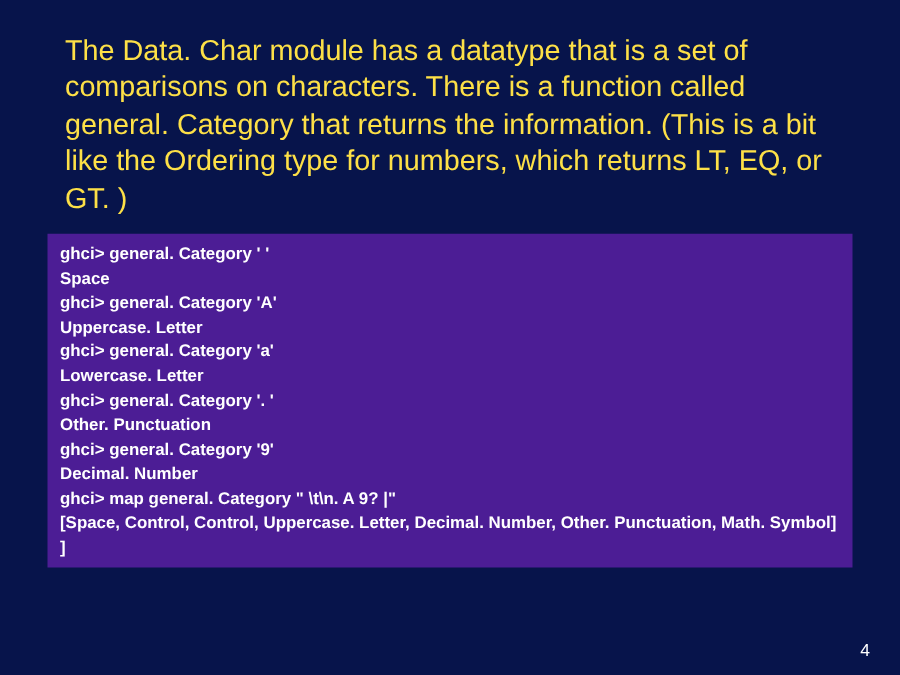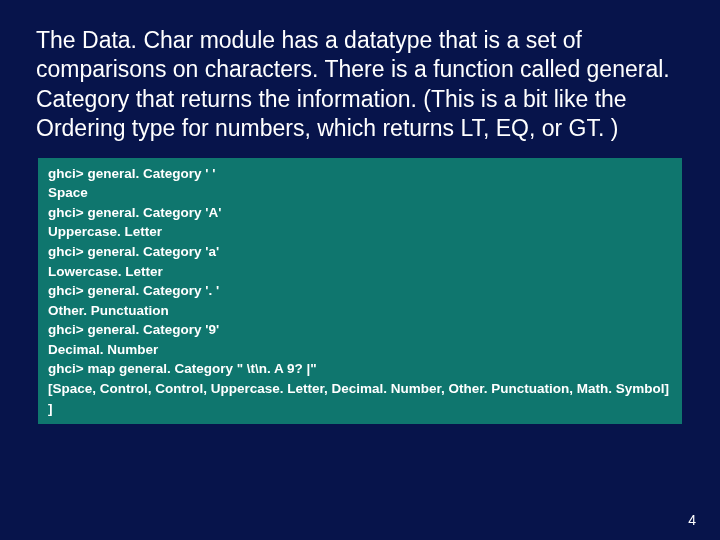--- a/index.html
+++ b/index.html
@@ -12,28 +12,28 @@
   }
   .slide {
     box-sizing: border-box;
     width: 720px;
     height: 540px;
     background: #07144b;
     position: relative;
     padding: 26px 32px 0 36px;
   }
   .heading {
-    color: #ffffff;
+    color: #fde047;
     font-size: 23px;
     line-height: 1.28;
-    margin: 0 8px 14px 0;
+    margin: 0 8px 14px 16px;
     font-weight: 400;
   }
   .codebox {
-    background: #0f766e;
+    background: #4c1d95;
     color: #fff;
     font-family: Verdana, Geneva, sans-serif;
     font-size: 13.5px;
     line-height: 1.45;
     padding: 6px 10px 6px 10px;
     margin: 0 6px 0 2px;
     white-space: pre-wrap;
     word-break: break-word;
     font-weight: bold;
   }

